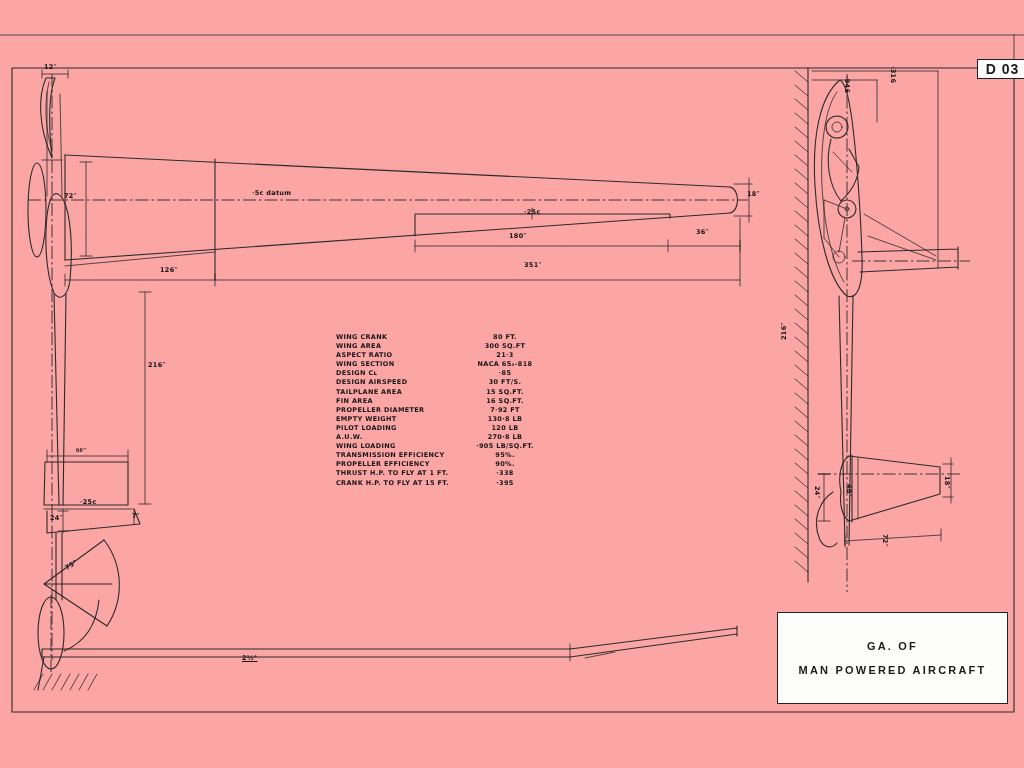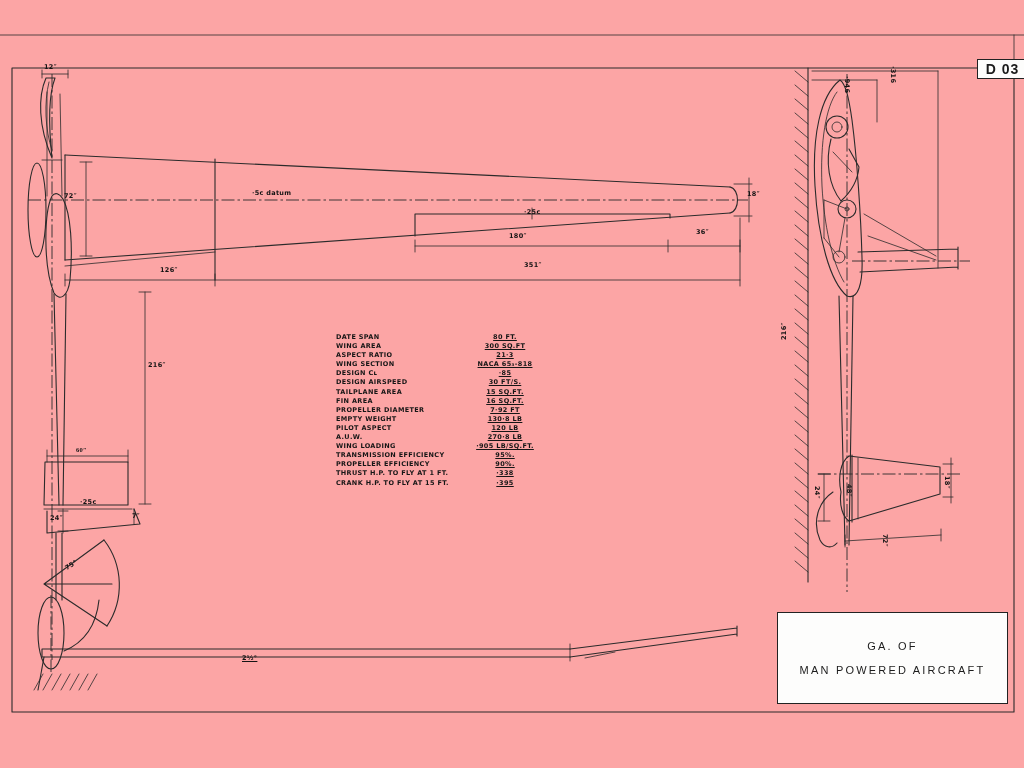--- a/index.html
+++ b/index.html
@@ -15,31 +15,32 @@
     position:absolute;font-size:6.5px;font-weight:bold;letter-spacing:.3px;
     white-space:nowrap;color:#141414;transform-origin:0 0;line-height:1;
   }
   
   .spec{
     position:absolute;left:336px;top:334px;width:216px;height:152px;
     display:flex;flex-direction:column;justify-content:space-between;
   }
   .spec-row{display:flex;font-size:6.5px;font-weight:bold;letter-spacing:.35px;line-height:1;}
   .spec-row .lbl{width:122px;}
-  .spec-row .val{width:94px;text-align:center;text-decoration:underline;}
+  .spec-row .val{width:94px;text-align:center;}
   
   .title-block{
     position:absolute;left:777px;top:612px;width:231px;height:92px;
     border:1.6px solid #222;box-sizing:border-box;background:#fdfdfc;
     display:flex;flex-direction:column;
   }
   .tb-title{
     flex:1;display:flex;flex-direction:column;align-items:center;justify-content:center;
     gap:12px;font-size:11px;letter-spacing:2.2px;color:#1c1c1c;
     font-family:"Liberation Sans",sans-serif;
+    font-weight:bold;
   }
   .tb-row{display:flex;height:28px;border-top:1.6px solid #222;}
   .tb-cell{
     display:flex;align-items:center;justify-content:center;
     font-size:10px;letter-spacing:.6px;color:#1c1c1c;box-sizing:border-box;
     font-family:"Liberation Sans",sans-serif;white-space:nowrap;
   }
   .tb-cell+.tb-cell{border-left:1.6px solid #222;}
   .tb-author{width:75px;}
   .tb-scale{width:69px;}
@@ -187,21 +188,21 @@
       <div class="dim-label" style="left: 896px; top: 66px; transform: rotate(90deg);">·316</div>
       <div class="dim-label" style="left: 781px; top: 340px; transform: rotate(-90deg);">216″</div>
       <div class="dim-label" style="left: 820px; top: 486px; transform: rotate(90deg);">24″</div>
       <div class="dim-label" style="left: 852px; top: 484px; transform: rotate(90deg);">48″</div>
       <div class="dim-label" style="left: 950px; top: 476px; transform: rotate(90deg);">18″</div>
       <div class="dim-label" style="left: 888px; top: 534px; transform: rotate(90deg);">72″</div>
     </div>
 
   <div class="spec" id="spec-table">
       <div class="spec-row">
-        <span class="lbl">DATE  SPAN</span>
+        <span class="lbl">WING  CRANK</span>
         <span class="val">80 FT.</span>
       </div>
       <div class="spec-row">
         <span class="lbl">WING  AREA</span>
         <span class="val">300  SQ.FT</span>
       </div>
       <div class="spec-row">
         <span class="lbl">ASPECT RATIO</span>
         <span class="val">21·3</span>
       </div>
@@ -227,21 +228,21 @@
       </div>
       <div class="spec-row">
         <span class="lbl">PROPELLER   DIAMETER</span>
         <span class="val">7·92  FT</span>
       </div>
       <div class="spec-row">
         <span class="lbl">EMPTY  WEIGHT</span>
         <span class="val">130·8  LB</span>
       </div>
       <div class="spec-row">
-        <span class="lbl">PILOT   ASPECT</span>
+        <span class="lbl">PILOT   LOADING</span>
         <span class="val">120    LB</span>
       </div>
       <div class="spec-row">
         <span class="lbl">A.U.W.</span>
         <span class="val">270·8  LB</span>
       </div>
       <div class="spec-row">
         <span class="lbl">WING  LOADING</span>
         <span class="val">·905  LB/SQ.FT.</span>
       </div>

